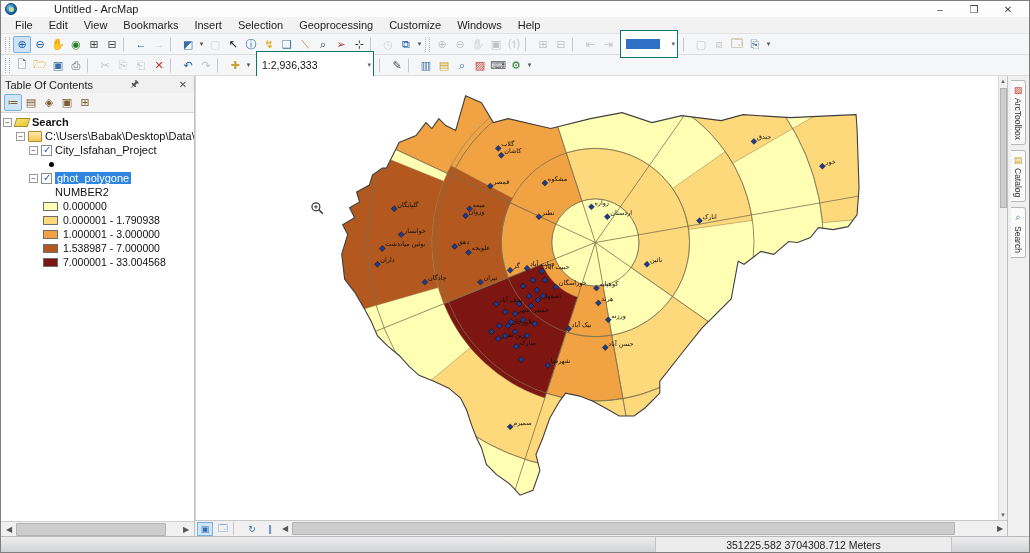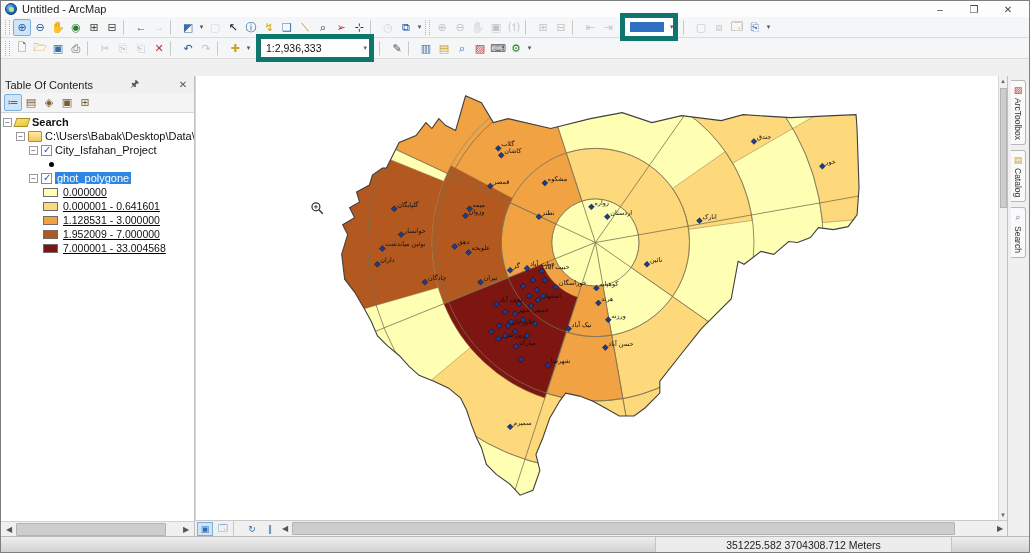--- a/index.html
+++ b/index.html
@@ -1,55 +1,55 @@
 <!DOCTYPE html>
 <html><head>
 <meta charset="utf-8">
 <style>
   html,body{margin:0;padding:0;background:#9a9a9a;}
   *{box-sizing:border-box;font-family:"Liberation Sans","DejaVu Sans",sans-serif;}
   .window{width:1030px;height:553px;background:#f0f0f0;border:1px solid #7f7f7f;position:relative;overflow:hidden;}
   
-  .titlebar{height:16px;background:#fdfdfd;display:flex;align-items:center;padding:0 4px;font-size:11px;color:#222;}
+  .titlebar{height:16px;background:#fdfdfd;display:flex;align-items:center;padding:0 4px;font-size:11px;color:#222;gap:32px;}
   .app-icon{width:12px;height:12px;border-radius:50%;background:radial-gradient(circle at 35% 35%,#7ec4ef 0%,#1d6fb8 55%,#0c4a86 100%);border:1px solid #0a3e6e;margin-right:5px;position:relative;}
   .app-icon::after{content:"";position:absolute;left:3px;top:3px;width:5px;height:5px;border-radius:50%;background:#bfe48f;}
   .win-controls{margin-left:auto;display:flex;}
   .win-btn{width:34px;height:15px;text-align:center;font-size:10px;color:#444;line-height:15px;}
   
   .menubar{height:17px;background:#f2f2f2;display:flex;align-items:center;padding-left:6px;border-bottom:1px solid #e3e3e3;}
   .menu-item{font-size:11px;color:#222;padding:1px 8px;}
   
   .toolbar{height:21px;background:#f5f6f7;display:flex;align-items:center;padding:0 3px;border-bottom:1px solid #dcdcdc;}
   .tb-grip{width:5px;height:15px;border-left:1px dotted #b5b5b5;border-right:1px dotted #b5b5b5;margin:0 3px 0 1px;}
   .tbi{width:18px;height:17px;display:inline-flex;align-items:center;justify-content:center;font-size:11px;color:#3c5a86;border:1px solid transparent;border-radius:2px;flex:none;}
   .tbi.sel{background:#cfe4f7;border-color:#7ab0e0;}
   .tbi.dis{opacity:.32;filter:grayscale(1);}
   .tbi.sep{width:7px;border-left:1px solid #c8c8c8;height:15px;margin:0 2px;border-radius:0;}
   .tbi.drop{width:9px;font-size:7px;color:#555;}
-  .combo{height:28px;background:#fff;border:5px solid #0f766e;display:inline-flex;align-items:center;font-size:10.5px;padding:0 2px 0 5px;color:#111;margin:0 3px;}
+  .combo{height:28px;background:#fff;border:1px solid #0f766e;display:inline-flex;align-items:center;font-size:10.5px;padding:0 2px 0 5px;color:#111;margin:0 3px;}
   .combo .arrow{margin-left:auto;font-size:7px;color:#666;padding-left:6px;}
   .combo.blue-fill .val{background:#2f6fc4;color:#2f6fc4;min-width:34px;height:10px;}
   
   .main{position:absolute;top:75px;left:0;right:0;bottom:16px;display:flex;}
   
   .toc{width:194px;background:#f0f0f0;border-right:1px solid #c0c0c0;display:flex;flex-direction:column;justify-content:flex-end;}
   .toc-header{height:17px;display:flex;align-items:center;font-size:11px;color:#222;padding:0 4px;background:#f0f0f0;}
   .toc-header .hico{margin-left:auto;font-size:10px;color:#555;width:14px;text-align:center;}
   .toc-tools{height:20px;display:flex;align-items:center;padding:0 3px;border-bottom:1px solid #d5d5d5;background:#f4f4f4;}
   .toc-tree{flex:1;background:#fff;overflow:hidden;padding:2px 0 0 2px;position:relative;}
   .trow{display:flex;align-items:center;height:14px;font-size:11px;color:#111;white-space:nowrap;}
   .expander{width:9px;height:9px;border:1px solid #9a9a9a;background:#fff;font-size:8px;line-height:7px;text-align:center;color:#444;margin-right:3px;flex:none;}
   .cbx{width:11px;height:11px;border:1px solid #8a8a8a;background:#fff;margin-right:3px;flex:none;position:relative;}
   .cbx::after{content:"✓";position:absolute;left:1px;top:-2px;font-size:10px;color:#2456b5;}
   .lyr-ico{width:14px;height:11px;margin-right:3px;flex:none;position:relative;}
   .lyr-ico.layers{background:linear-gradient(160deg,#f7e26b 0%,#e8c83c 100%);border:1px solid #a98f23;transform:skewX(-18deg);height:9px;margin-top:1px;}
   .lyr-ico.folder{background:linear-gradient(#ffe9a8,#f3c85a);border:1px solid #b58d2e;border-radius:1px;}
   .sel-label{background:#2f86e0;color:#fff;padding:0 2px;}
   .point-sym{width:5px;height:5px;border-radius:50%;background:#000;margin-left:46px;}
-  .legend-rows{margin-left:40px;text-decoration:underline;}
+  .legend-rows{margin-left:40px;}
   .lrow{display:flex;align-items:center;height:14px;font-size:10.5px;color:#111;}
   .swatch{width:15px;height:9px;border:1px solid #6d6d6d;margin-right:5px;flex:none;}
   .hscroll{height:15px;background:#f0f0f0;border-top:1px solid #d0d0d0;display:flex;align-items:center;padding:0 1px;}
   .sb-btn{width:14px;height:13px;font-size:8px;color:#555;text-align:center;line-height:13px;background:#f0f0f0;}
   .sb-track{flex:1;height:13px;background:#f0f0f0;position:relative;}
   .sb-thumb{position:absolute;top:0;height:13px;background:#cdcdcd;border:1px solid #b3b3b3;border-radius:1px;}
   
   .map-wrap{flex:1;position:relative;background:#fff;display:flex;flex-direction:column;}
   .map-canvas{flex:1;position:relative;overflow:hidden;background:#fff;border-left:1px solid #d8d8d8;}
   .map-bottom{height:16px;background:#f0f0f0;border-top:1px solid #c9c9c9;display:flex;align-items:center;}
@@ -77,20 +77,32 @@
   <div class="titlebar">
     <span class="app-icon"></span>
     <span>Untitled - ArcMap</span>
     <span class="win-controls">
       <span class="win-btn">–</span>
       <span class="win-btn">❐</span>
       <span class="win-btn">✕</span>
     </span>
   </div>
 
+  <div class="menubar" id="menubar">
+      <span class="menu-item">File</span>
+      <span class="menu-item">Edit</span>
+      <span class="menu-item">View</span>
+      <span class="menu-item">Bookmarks</span>
+      <span class="menu-item">Insert</span>
+      <span class="menu-item">Selection</span>
+      <span class="menu-item">Geoprocessing</span>
+      <span class="menu-item">Customize</span>
+      <span class="menu-item">Windows</span>
+      <span class="menu-item">Help</span>
+    </div>
 
   <div class="toolbar">
     <span class="tb-grip"></span>
     <span id="toolsbar" style="display:flex;align-items:center;">
         <span class="tbi sel" style="color: rgb(29, 95, 168);">⊕</span>
         <span class="tbi" style="color: rgb(29, 95, 168);">⊖</span>
         <span class="tbi" style="color: rgb(138, 109, 59);">✋</span>
         <span class="tbi" style="color: rgb(42, 125, 42);">◉</span>
         <span class="tbi" style="color: rgb(68, 68, 68);">⊞</span>
         <span class="tbi" style="color: rgb(68, 68, 68);">⊟</span>
@@ -207,36 +219,39 @@
           <span>City_Isfahan_Project</span>
         </div>
         <div class="trow">
             <span class="point-sym"></span>
           </div>
         <div class="trow" style="padding-left:26px;">
           <span class="expander">−</span>
           <span class="cbx"></span>
           <span class="sel-label">ghot_polygone</span>
         </div>
+        <div class="trow" style="padding-left:52px;">
+          <span>NUMBER2</span>
+        </div>
         <div class="legend-rows" id="legendrows">
             <div class="lrow">
               <span class="swatch" style="background: rgb(255, 255, 179);"></span>
               <span>0.000000</span>
             </div>
             <div class="lrow">
               <span class="swatch" style="background: rgb(253, 217, 124);"></span>
-              <span>0.000001 - 0.641601</span>
+              <span>0.000001 - 1.790938</span>
             </div>
             <div class="lrow">
               <span class="swatch" style="background: rgb(241, 162, 67);"></span>
-              <span>1.128531 - 3.000000</span>
+              <span>1.000001 - 3.000000</span>
             </div>
             <div class="lrow">
               <span class="swatch" style="background: rgb(179, 89, 31);"></span>
-              <span>1.952009 - 7.000000</span>
+              <span>1.538987 - 7.000000</span>
             </div>
             <div class="lrow">
               <span class="swatch" style="background: rgb(125, 21, 17);"></span>
               <span>7.000001 - 33.004568</span>
             </div>
           </div>
       </div>
       <div class="hscroll">
         <span class="sb-btn">◀</span>
         <span class="sb-track">

